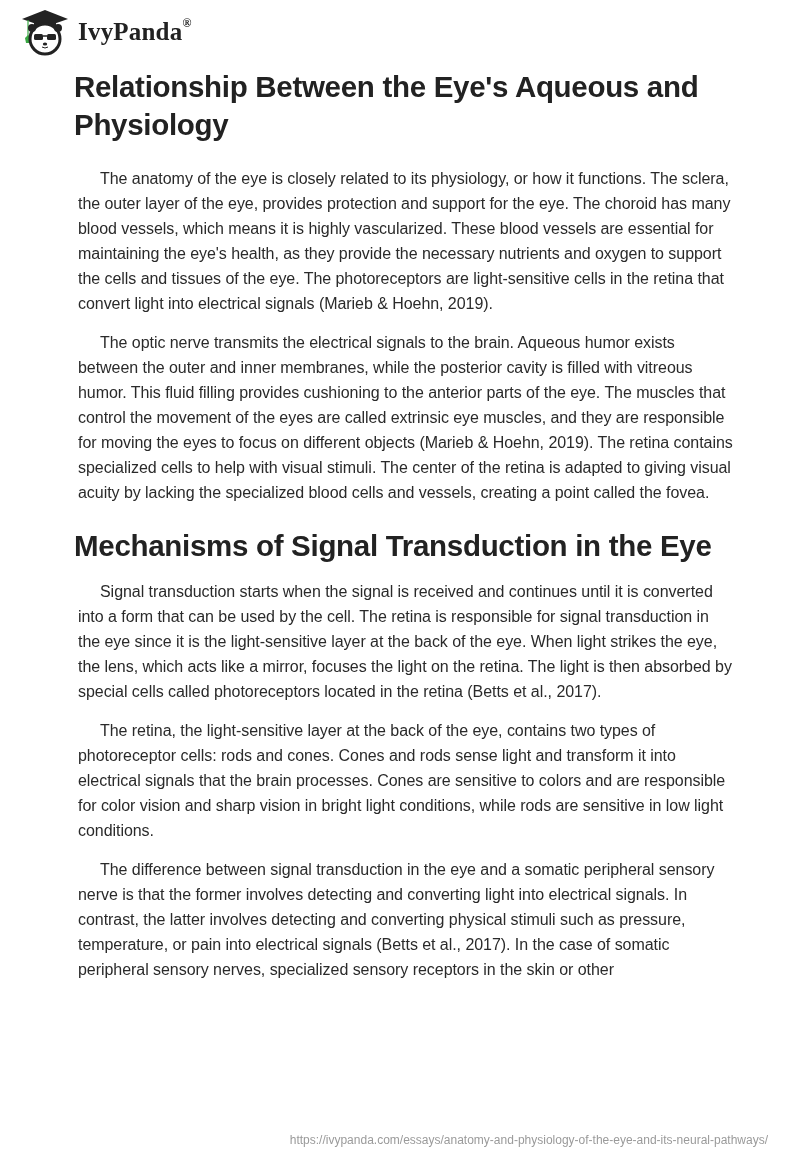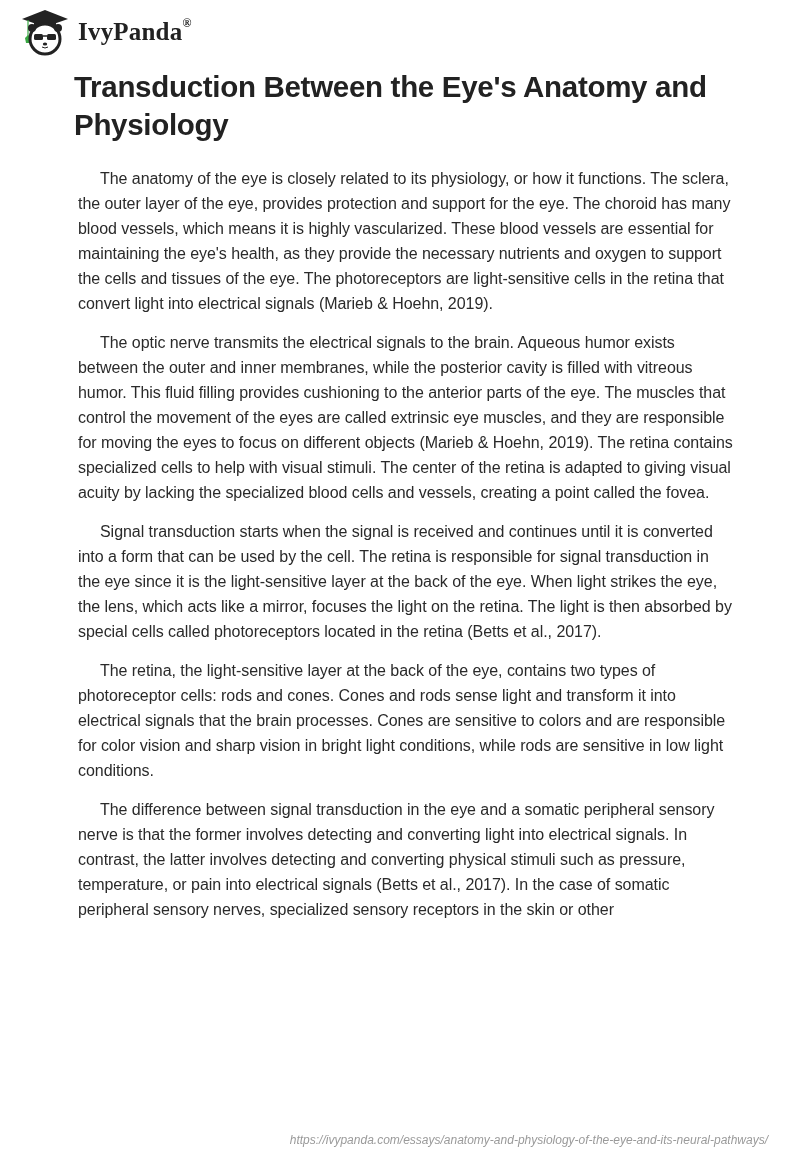--- a/index.html
+++ b/index.html
@@ -9,21 +9,21 @@
     .logo svg { width: 50px; height: 48px; }
     .logo-text { font-family: "Liberation Serif", serif; font-weight: bold; font-size: 25px; color: #222; margin-left: 8px; letter-spacing: 0.2px; }
     .logo-text sup { font-size: 12px; font-weight: bold; position: relative; top: -4px; }
     .doc-title { position: absolute; right: 32px; top: 15px; font-size: 12.5px; color: #8a8a8a; }
     .content { position: absolute; left: 74px; top: 68px; width: 660px; }
     h2 { font-family: "Liberation Sans", sans-serif; font-weight: bold; color: #222; margin: 0; letter-spacing: -0.3px; }
     h2.h-1 { font-size: 29.5px; line-height: 38px; }
     h2.h-2 { font-size: 29.5px; line-height: 38px; margin-top: 22px; margin-bottom: 14px; }
     p { font-size: 16px; line-height: 25px; margin: 0 0 14px 4px; text-indent: 22px; color: #2a2a2a; letter-spacing: -0.05px; }
     .p-first { margin-top: 22px; }
-    .footer-url { position: absolute; right: 32px; top: 1133px; font-size: 12px; color: #9a9a9a; font-style: italic; }
+    .footer-url { position: absolute; right: 32px; top: 1133px; font-size: 12px; color: #9a9a9a; }
   </style>
 </head>
 <body>
 
 <div class="header">
   <div class="logo">
     <svg viewBox="0 0 50 48">
 
       <polygon points="25,2 48,11 25,19 2,11" fill="#222"></polygon>
       <rect x="14" y="12" width="22" height="7" fill="#222"></rect>
@@ -39,22 +39,23 @@
       <line x1="23" y1="28" x2="27" y2="28" stroke="#222" stroke-width="1.5"></line>
 
       <ellipse cx="25" cy="36" rx="2.2" ry="1.5" fill="#222"></ellipse>
       <path d="M22,39 q3,2 6,0" stroke="#222" stroke-width="1" fill="none"></path>
     </svg>
     <span class="logo-text"><span>IvyPanda</span><sup>®</sup></span>
   </div>
 </div>
 
 <div class="content">
-  <h2 class="h-1">Transduction Between the Eye's Anatomy and Physiology</h2>
+  <h2 class="h-1">Relationship Between the Eye's Aqueous and Physiology</h2>
   <p class="p-first">The anatomy of the eye is closely related to its physiology, or how it functions. The sclera, the outer layer of the eye, provides protection and support for the eye. The choroid has many blood vessels, which means it is highly vascularized. These blood vessels are essential for maintaining the eye's health, as they provide the necessary nutrients and oxygen to support the cells and tissues of the eye. The photoreceptors are light-sensitive cells in the retina that convert light into electrical signals (Marieb &amp; Hoehn, 2019).</p>
   <p>The optic nerve transmits the electrical signals to the brain. Aqueous humor exists between the outer and inner membranes, while the posterior cavity is filled with vitreous humor. This fluid filling provides cushioning to the anterior parts of the eye. The muscles that control the movement of the eyes are called extrinsic eye muscles, and they are responsible for moving the eyes to focus on different objects (Marieb &amp; Hoehn, 2019). The retina contains specialized cells to help with visual stimuli. The center of the retina is adapted to giving visual acuity by lacking the specialized blood cells and vessels, creating a point called the fovea.</p>
 
+  <h2 class="h-2">Mechanisms of Signal Transduction in the Eye</h2>
   <p>Signal transduction starts when the signal is received and continues until it is converted into a form that can be used by the cell. The retina is responsible for signal transduction in the eye since it is the light-sensitive layer at the back of the eye. When light strikes the eye, the lens, which acts like a mirror, focuses the light on the retina. The light is then absorbed by special cells called photoreceptors located in the retina (Betts et al., 2017).</p>
   <p>The retina, the light-sensitive layer at the back of the eye, contains two types of photoreceptor cells: rods and cones. Cones and rods sense light and transform it into electrical signals that the brain processes. Cones are sensitive to colors and are responsible for color vision and sharp vision in bright light conditions, while rods are sensitive in low light conditions.</p>
   <p>The difference between signal transduction in the eye and a somatic peripheral sensory nerve is that the former involves detecting and converting light into electrical signals. In contrast, the latter involves detecting and converting physical stimuli such as pressure, temperature, or pain into electrical signals (Betts et al., 2017). In the case of somatic peripheral sensory nerves, specialized sensory receptors in the skin or other</p>
 </div>
 
 <div class="footer-url">https://ivypanda.com/essays/anatomy-and-physiology-of-the-eye-and-its-neural-pathways/</div>
 
 </body></html>

